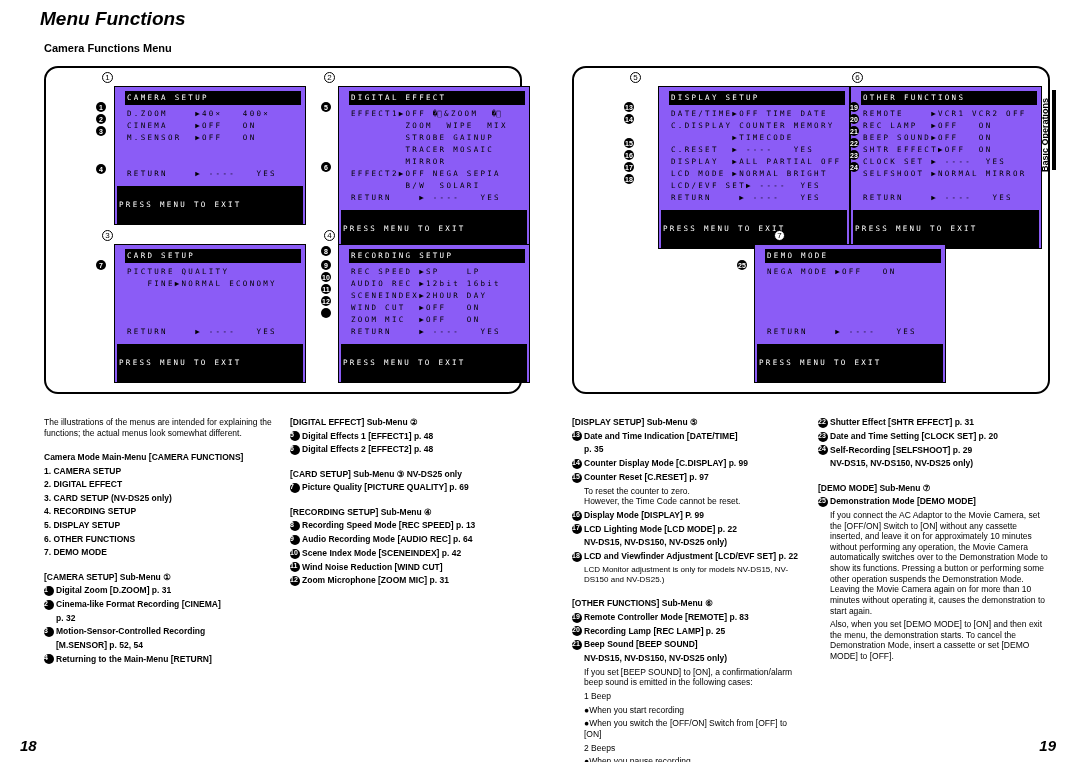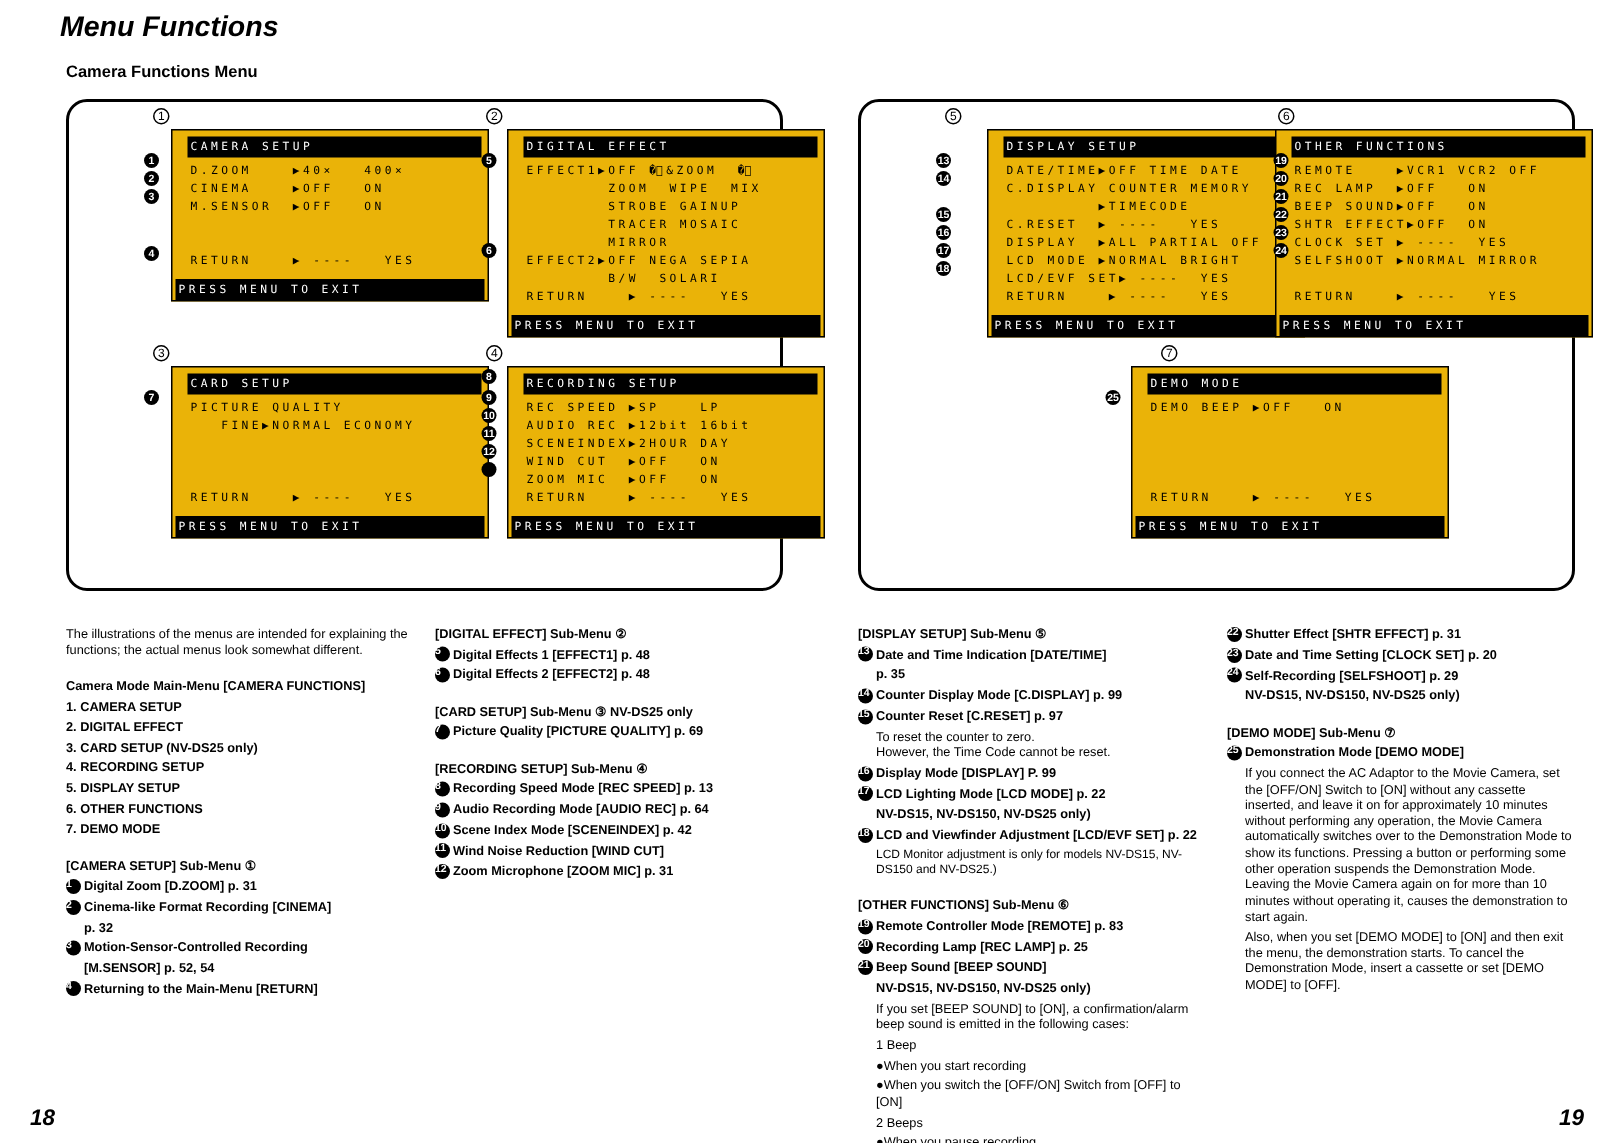--- a/index.html
+++ b/index.html
@@ -44,37 +44,37 @@
     position: absolute;
     border: 2px solid #000;
     border-radius: 14px;
     padding: 10px 14px 10px 28px;
   }
   .figure-left  { left: 44px;  top: 66px; width: 478px; height: 328px; }
   .figure-right { left: 572px; top: 66px; width: 478px; height: 328px; }
   .menu-screen {
     position: absolute;
     border: 1px solid #000;
-    background: #eab308;
+    background: #8b5cf6;
     font-family: "Lucida Console", monospace;
     font-size: 7.5px;
     letter-spacing: 2.3px;
     padding: 4px 6px 0 12px;
     line-height: 12px;
-    width: 212px;
+    width: 192px;
   }
   .menu-screen .hdr {
     background: #000; color: #fff;
     padding: 1px 2px; margin: 0 -2px 3px -2px;
     letter-spacing: 2.3px;
   }
   .menu-screen .row { white-space: pre; }
   .menu-screen .ftr {
     background: #000; color: #fff;
-    padding: 1px 2px; margin: 6px -4px 0 -10px;
+    padding: 13px 2px; margin: 6px -4px 0 -10px;
     letter-spacing: 2.3px;
   }
   .wcirc {
     display: inline-flex;
     align-items: center; justify-content: center;
     border: 1px solid #000; border-radius: 50%;
     width: 11px; height: 11px;
     font-size: 8px;
     position: absolute;
     background: #fff;
@@ -213,21 +213,21 @@
   <div class="bcirc" style="left:275px;top:34px">19</div>
   <div class="bcirc" style="left:275px;top:46px">20</div>
   <div class="bcirc" style="left:275px;top:58px">21</div>
   <div class="bcirc" style="left:275px;top:70px">22</div>
   <div class="bcirc" style="left:275px;top:82px">23</div>
   <div class="bcirc" style="left:275px;top:94px">24</div>
 
   <div class="wcirc" style="left:200px;top:162px">7</div>
   <div class="menu-screen" style="left:180px; top:176px">
     <div class="hdr">DEMO MODE</div>
-    <div class="row">DEMO BEEP ▶OFF   ON</div>
+    <div class="row">NEGA MODE ▶OFF   ON</div>
     <div class="row"> </div>
     <div class="row"> </div>
     <div class="row"> </div>
     <div class="row"> </div>
     <div class="row">RETURN    ▶ ----   YES</div>
     <div class="ftr">PRESS MENU TO EXIT</div>
   </div>
   <div class="bcirc" style="left:163px;top:192px">25</div>
 </div>
 

